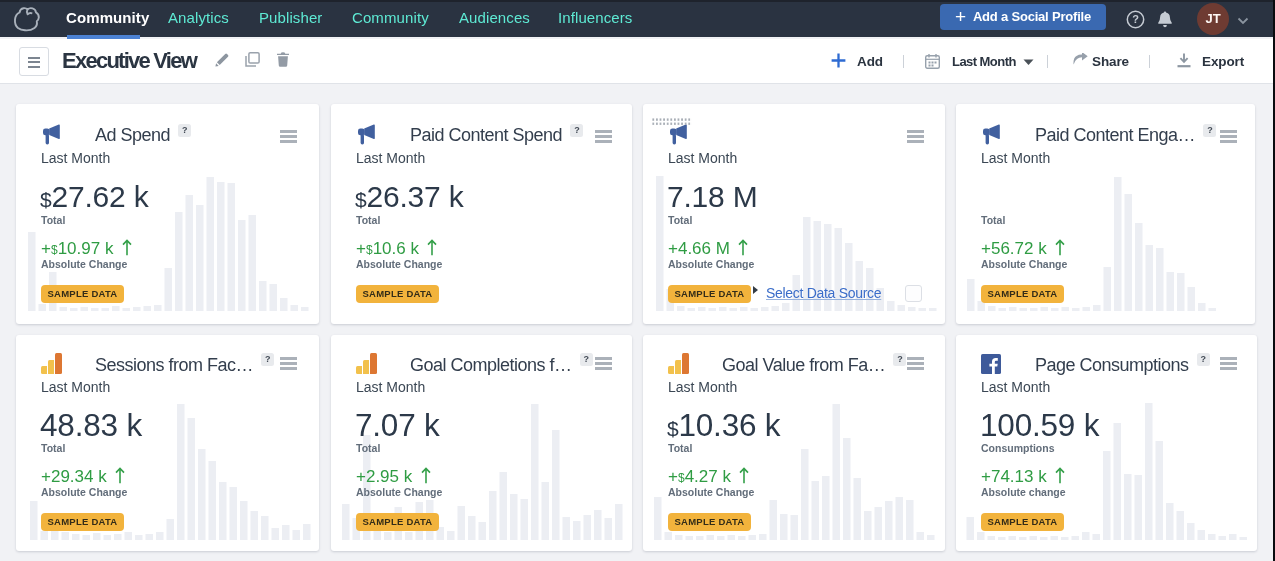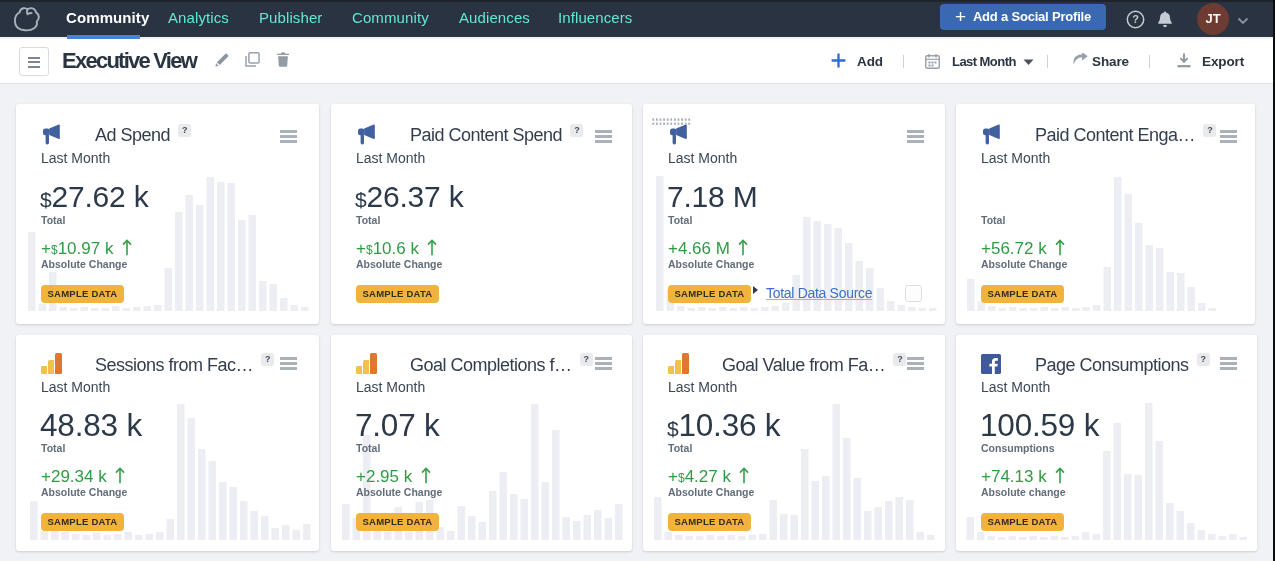--- a/index.html
+++ b/index.html
@@ -237,21 +237,21 @@
 <div class="lbl" style="top:110px">Total</div>
 <div class="green">+4.66&nbsp;M<svg width="10" height="17" viewBox="0 0 10 17" style="margin-left:8.5px;vertical-align:-2px">
             <path d="M5 16.2 L5 1.6 M1 5.6 L5 1.4 L9 5.6" fill="none" stroke="#35a04a" stroke-width="1.6"></path>
           </svg></div>
 <div class="lbl" style="top:153.5px">Absolute Change</div>
 <div class="badge">SAMPLE DATA</div>
 <div class="dots"></div>
         <svg width="7" height="10" viewBox="0 0 7 10" style="position:absolute;left:109px;top:181px">
           <path d="M1 1 L6 5 L1 9 Z" fill="#333c46"></path>
         </svg>
-        <a class="dslink">Total Data Source</a>
+        <a class="dslink">Select Data Source</a>
         <div class="chk"></div>
       </div>
       <div class="card" style="left:956px;top:19px;width:299px;height:220px">
 <svg width="301" height="220" viewBox="0 0 301 220" style="position:absolute;left:0;top:0">
           <rect x="11.0" y="175.0" width="7.5" height="32" fill="#eceef3"></rect>
           <rect x="21.5" y="197.0" width="7.5" height="10" fill="#eceef3"></rect>
           <rect x="32.0" y="202.0" width="7.5" height="5" fill="#eceef3"></rect>
           <rect x="42.5" y="204.0" width="7.5" height="3" fill="#eceef3"></rect>
           <rect x="53.0" y="203.0" width="7.5" height="4" fill="#eceef3"></rect>
           <rect x="63.5" y="204.0" width="7.5" height="3" fill="#eceef3"></rect>

